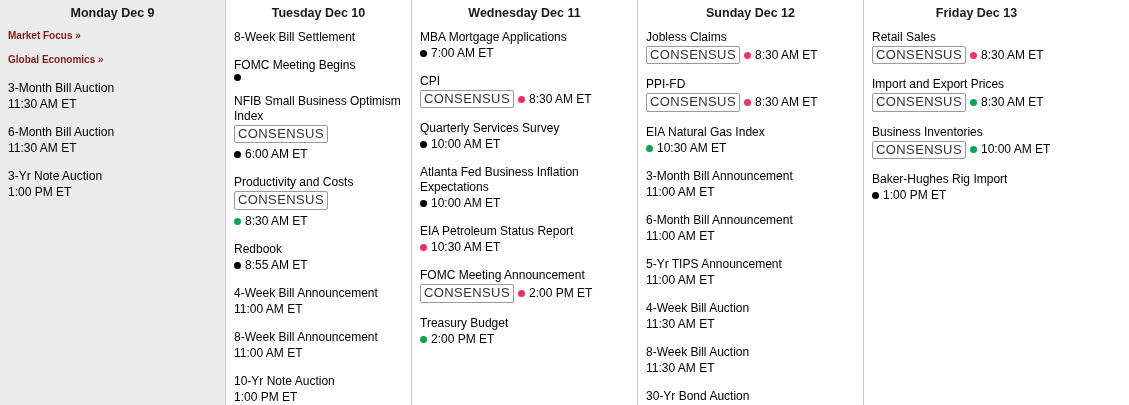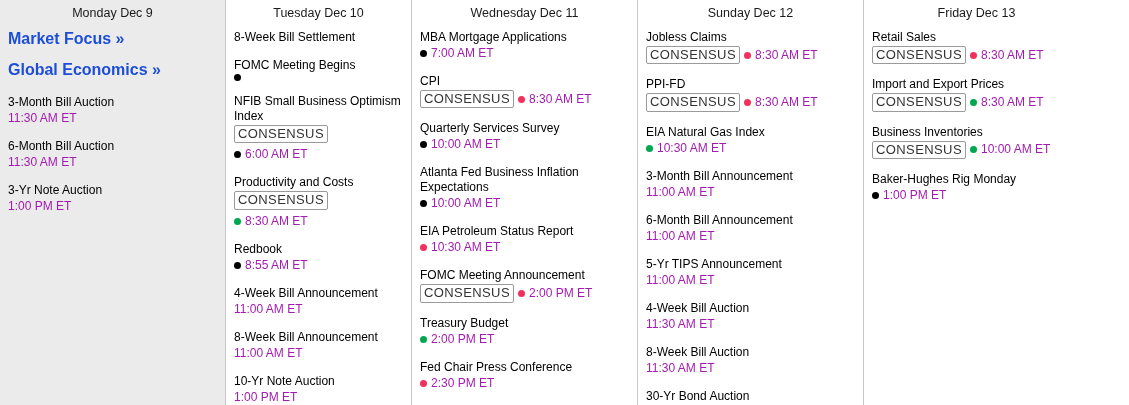--- a/index.html
+++ b/index.html
@@ -27,36 +27,36 @@
     border-right: 1px solid #c8c8c8;
   }
   .day-col:last-child {
     border-right: none;
   }
   .day-col.shaded {
     background: #ebebeb;
   }
   .day-header {
     text-align: center;
-    font-weight: normal;
+    font-weight: bold;
     font-size: 12.5px;
     padding-top: 6px;
     padding-bottom: 10px;
     color: #1a1a1a;
   }
   .col-body {
     padding: 0 8px 0 8px;
   }
   .links {
     margin-bottom: 16px;
   }
   .link-item {
     font-weight: bold;
-    font-size: 16px;
-    color: #1d4ed8;
+    font-size: 10px;
+    color: #7f1d1d;
     text-decoration: none;
     display: block;
     margin-bottom: 13px;
     cursor: pointer;
   }
   .event {
     margin-bottom: 13px;
     line-height: 1.25;
   }
   .event-name {
@@ -94,21 +94,21 @@
     height: 7px;
     border-radius: 50%;
     margin-right: 4px;
     flex: none;
   }
   .dot.red { background: #f0315e; }
   .dot.green { background: #00a651; }
   .dot.black { background: #000000; }
   .time-text {
     font-size: 12px;
-    color: #a21caf;
+    color: #000000;
   }
 </style>
 </head>
 <body>
 
 <div class="calendar">
     <div class="day-col shaded" style="width: 226px;">
       <div class="day-header">Monday Dec 9</div>
       <div class="col-body">
         <div class="links">
@@ -272,29 +272,20 @@
         </div>
         <div class="event">
           <div class="event-name">Treasury Budget</div>
           <div class="event-time-row">
             <span class="time-wrap">
               <span class="dot green"></span>
               <span class="time-text">2:00 PM ET</span>
             </span>
           </div>
         </div>
-        <div class="event">
-          <div class="event-name">Fed Chair Press Conference</div>
-          <div class="event-time-row">
-            <span class="time-wrap">
-              <span class="dot red"></span>
-              <span class="time-text">2:30 PM ET</span>
-            </span>
-          </div>
-        </div>
       </div>
     </div>
     <div class="day-col" style="width: 226px;">
       <div class="day-header">Sunday Dec 12</div>
       <div class="col-body">
         <div class="event">
           <div class="event-name">Jobless Claims</div>
           <div class="event-time-row">
             <span class="consensus-tag">CONSENSUS</span>
             <span class="time-wrap">
@@ -399,21 +390,21 @@
           <div class="event-name">Business Inventories</div>
           <div class="event-time-row">
             <span class="consensus-tag">CONSENSUS</span>
             <span class="time-wrap">
               <span class="dot green"></span>
               <span class="time-text">10:00 AM ET</span>
             </span>
           </div>
         </div>
         <div class="event">
-          <div class="event-name">Baker-Hughes Rig Monday</div>
+          <div class="event-name">Baker-Hughes Rig Import</div>
           <div class="event-time-row">
             <span class="time-wrap">
               <span class="dot black"></span>
               <span class="time-text">1:00 PM ET</span>
             </span>
           </div>
         </div>
       </div>
     </div>
   </div>

